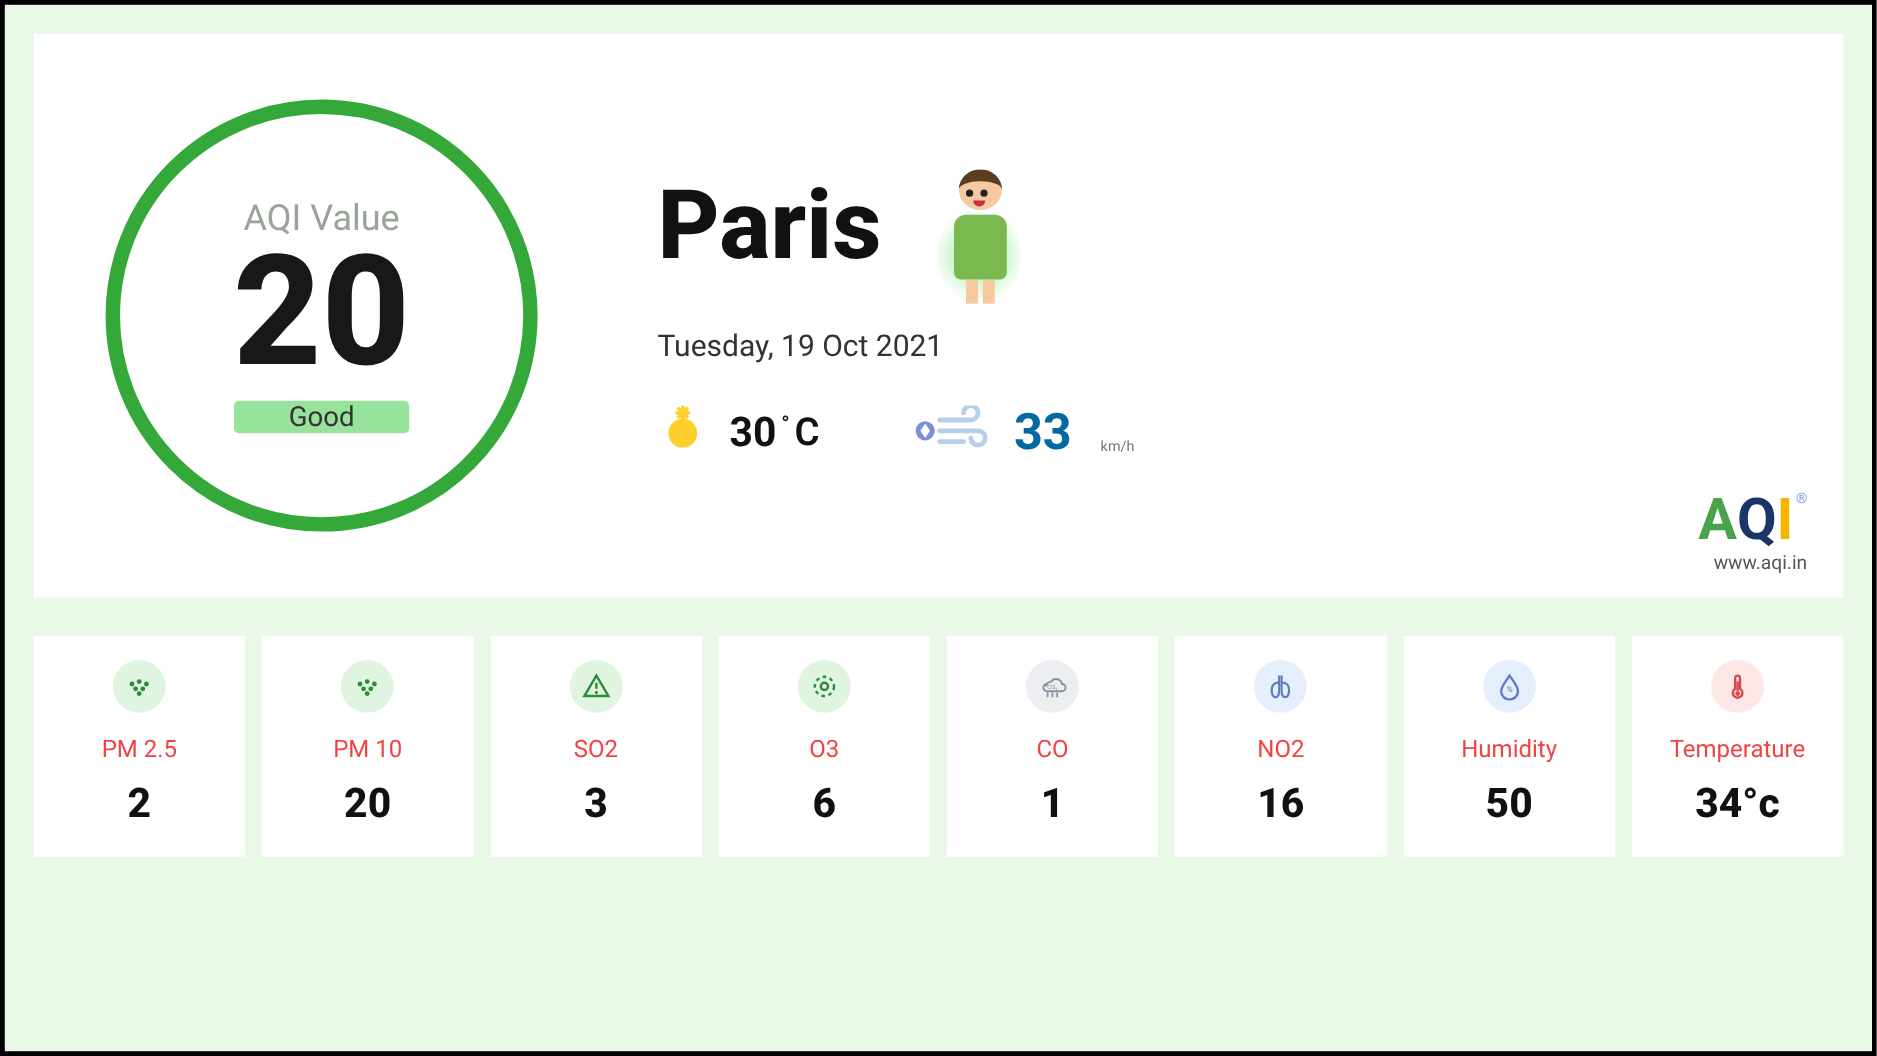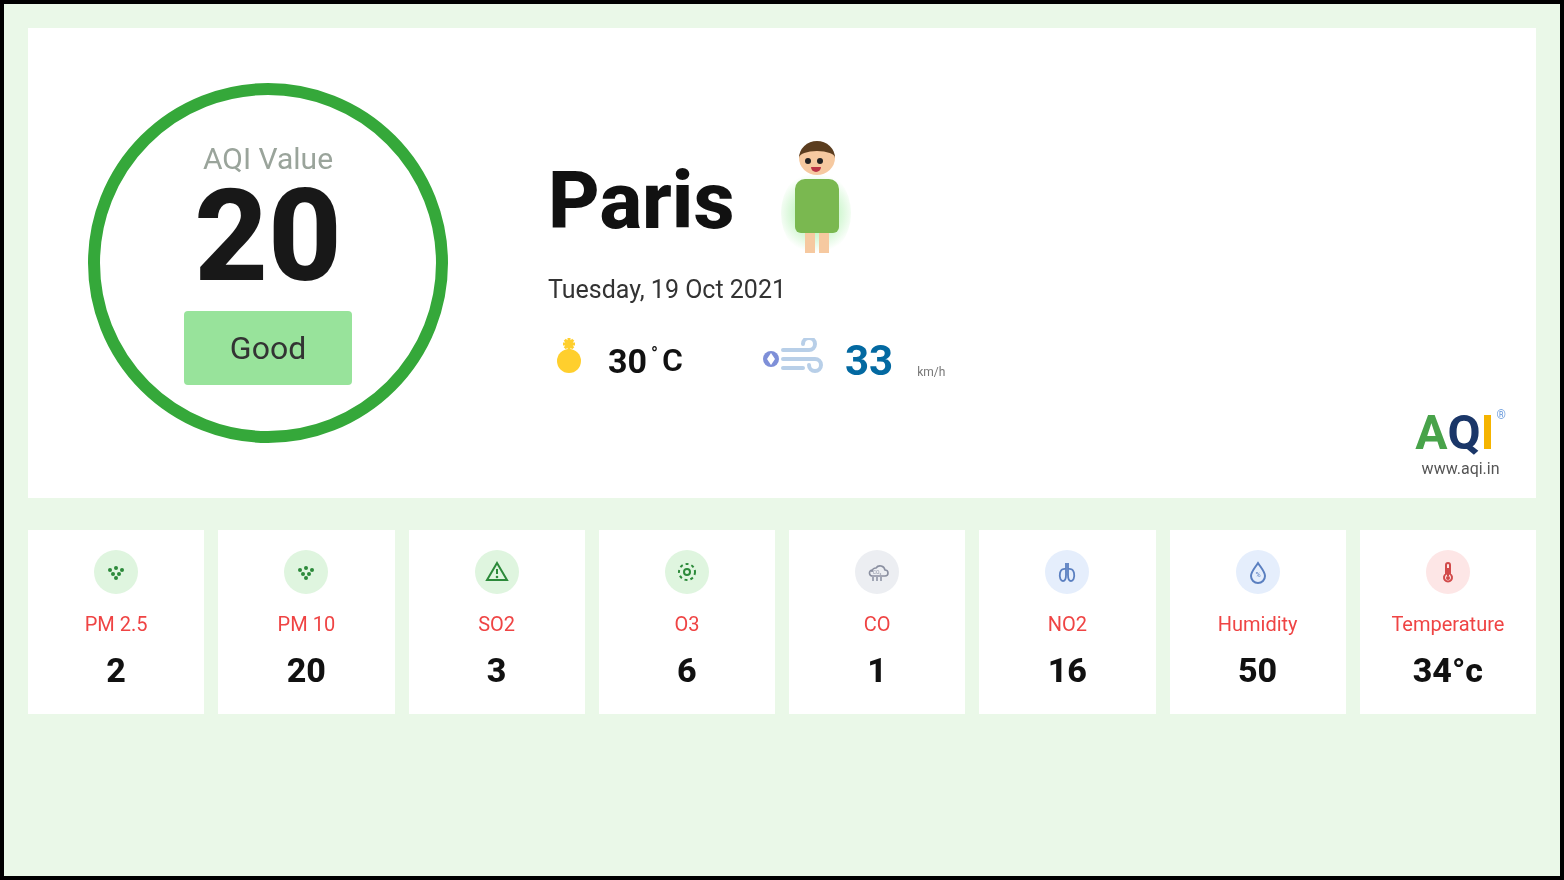--- a/index.html
+++ b/index.html
@@ -53,35 +53,35 @@
   }
   .aqi-value {
     font-size: 128px;
     font-weight: 800;
     color: #181818;
     line-height: 1.1;
   }
   .aqi-rating {
     background: #98e39b;
     color: #333;
-    font-size: 32px;
-    padding: 18px 46px;
+    font-size: 23px;
+    padding: 0 46px;
     border-radius: 4px;
     margin-top: 4px;
   }
   .info-block {
     flex: 1 1 auto;
     display: flex;
     flex-direction: column;
     justify-content: center;
     padding-left: 30px;
   }
   .city-row {
     display: flex;
-    align-items: center;
+    align-items: flex-start;
     gap: 36px;
   }
   .city-name {
     font-size: 80px;
     font-weight: 800;
     color: #111;
   }
   .mascot {
     width: 90px;
     height: 120px;
@@ -162,21 +162,21 @@
   }
   .brand .logo {
     display: flex; align-items:flex-start; justify-content:center;
     gap:0;
   }
   .brand .logo span { font-size: 48px; font-weight:700; line-height:1; }
   .brand .logo .a { color:#48a34a; }
   .brand .logo .q { color:#1a3668; }
   .brand .logo .i { color:#f5b400; position:relative; }
   .brand .logo .reg { font-size:12px; color:#7aa6e0; margin-left:2px; }
-  .brand .site { font-size: 16px; color:#555; margin-top:2px; }
+  .brand .site { font-size: 16px; color:#555; margin-top:2px;text-align:right; }
   .metrics-row {
     display: flex;
     gap: 14px;
     margin-top: 32px;
   }
   .metric-card {
     flex: 1 1 0;
     background: #fff;
     display:flex;
     flex-direction:column;

